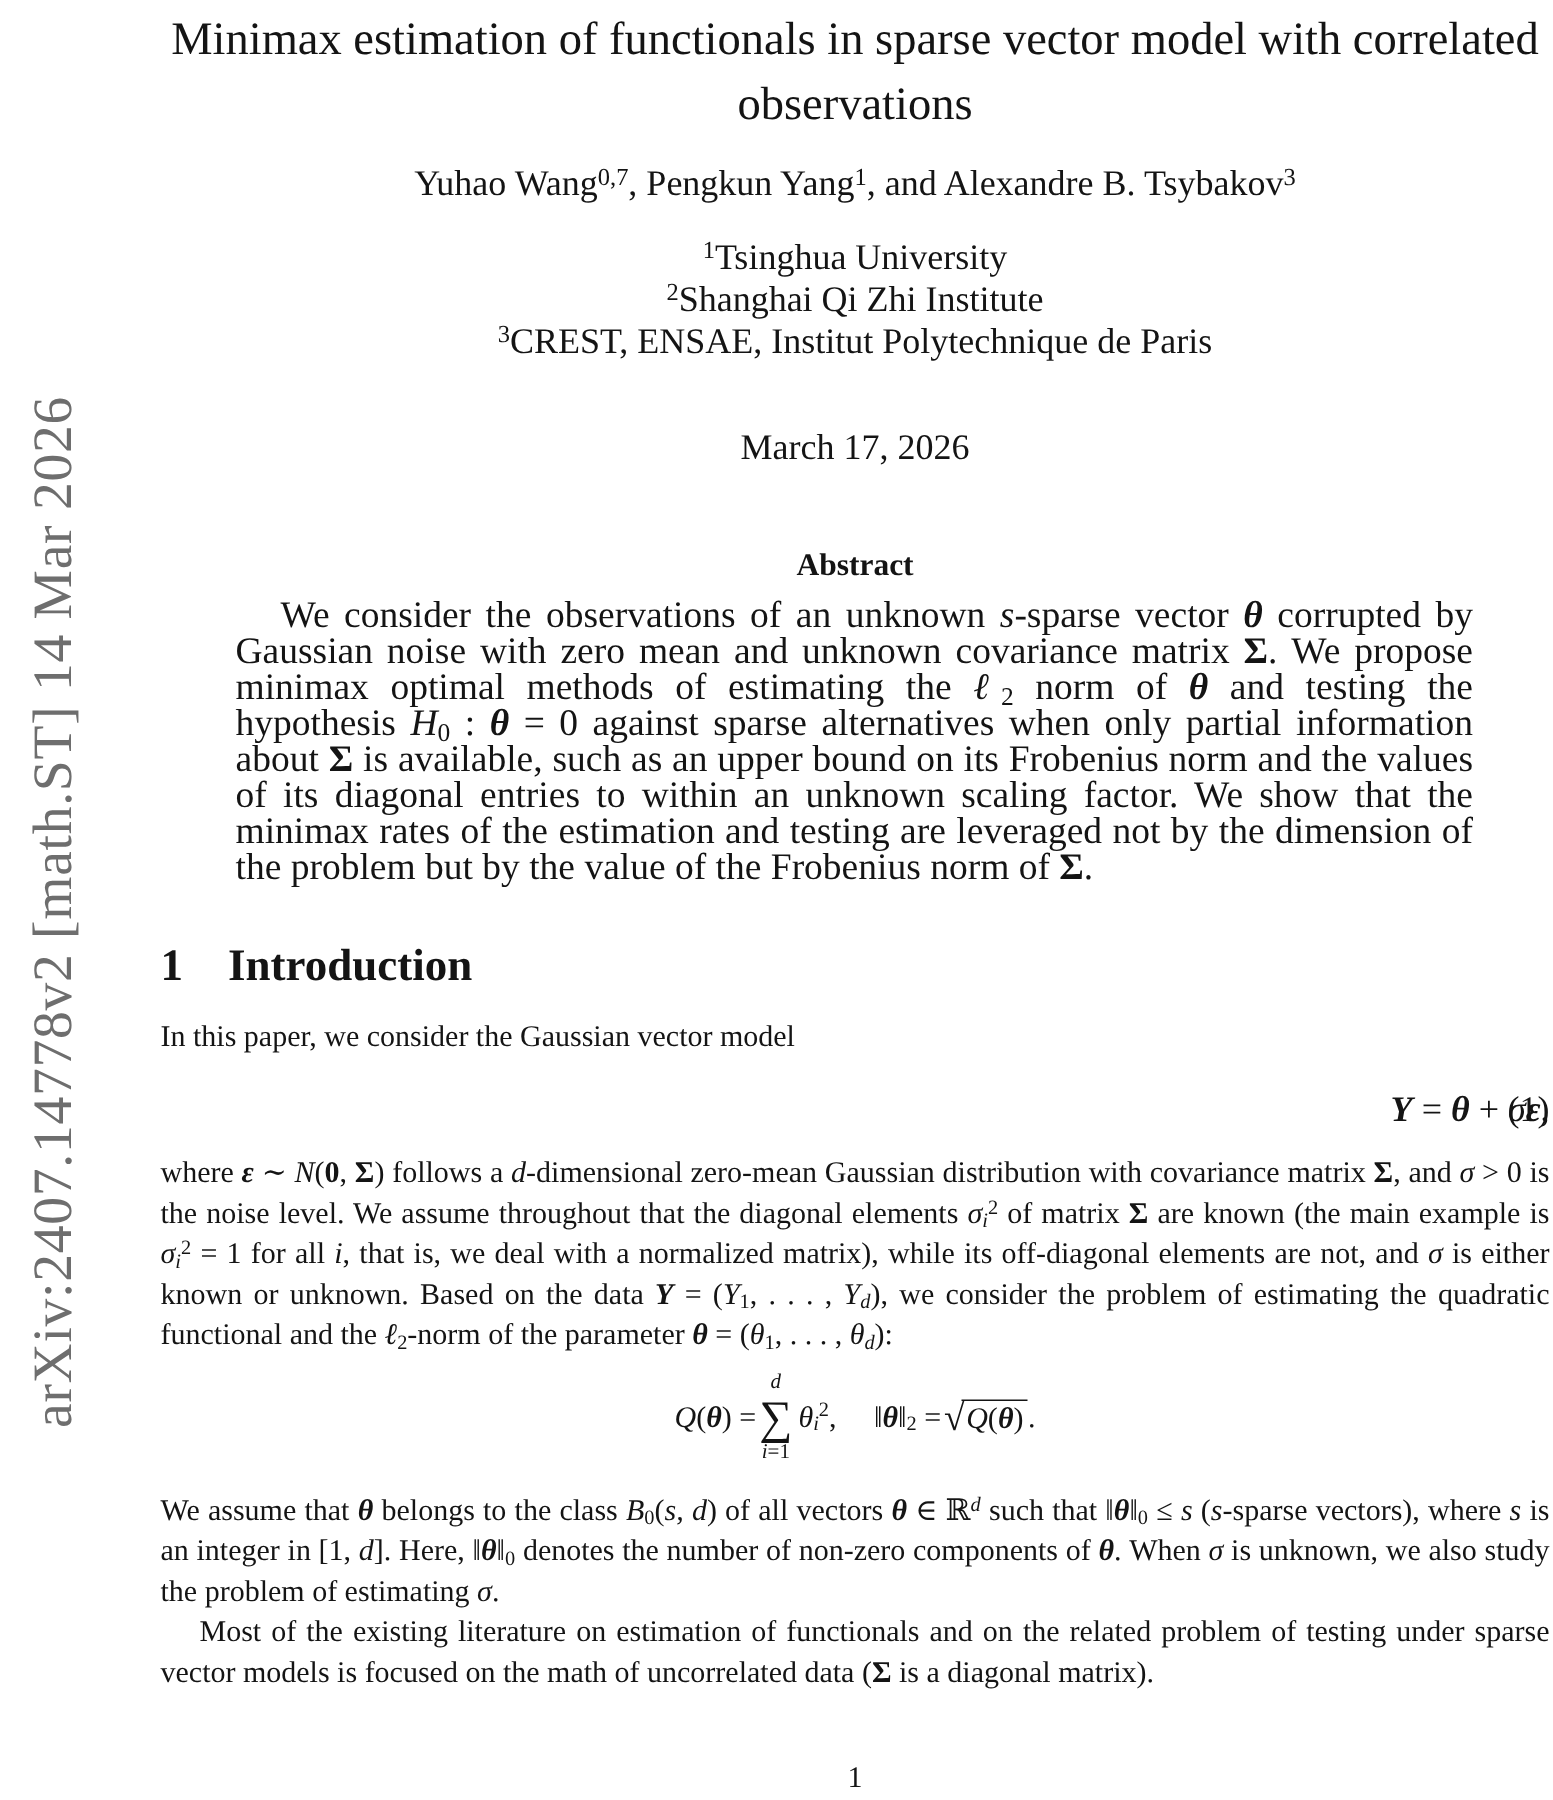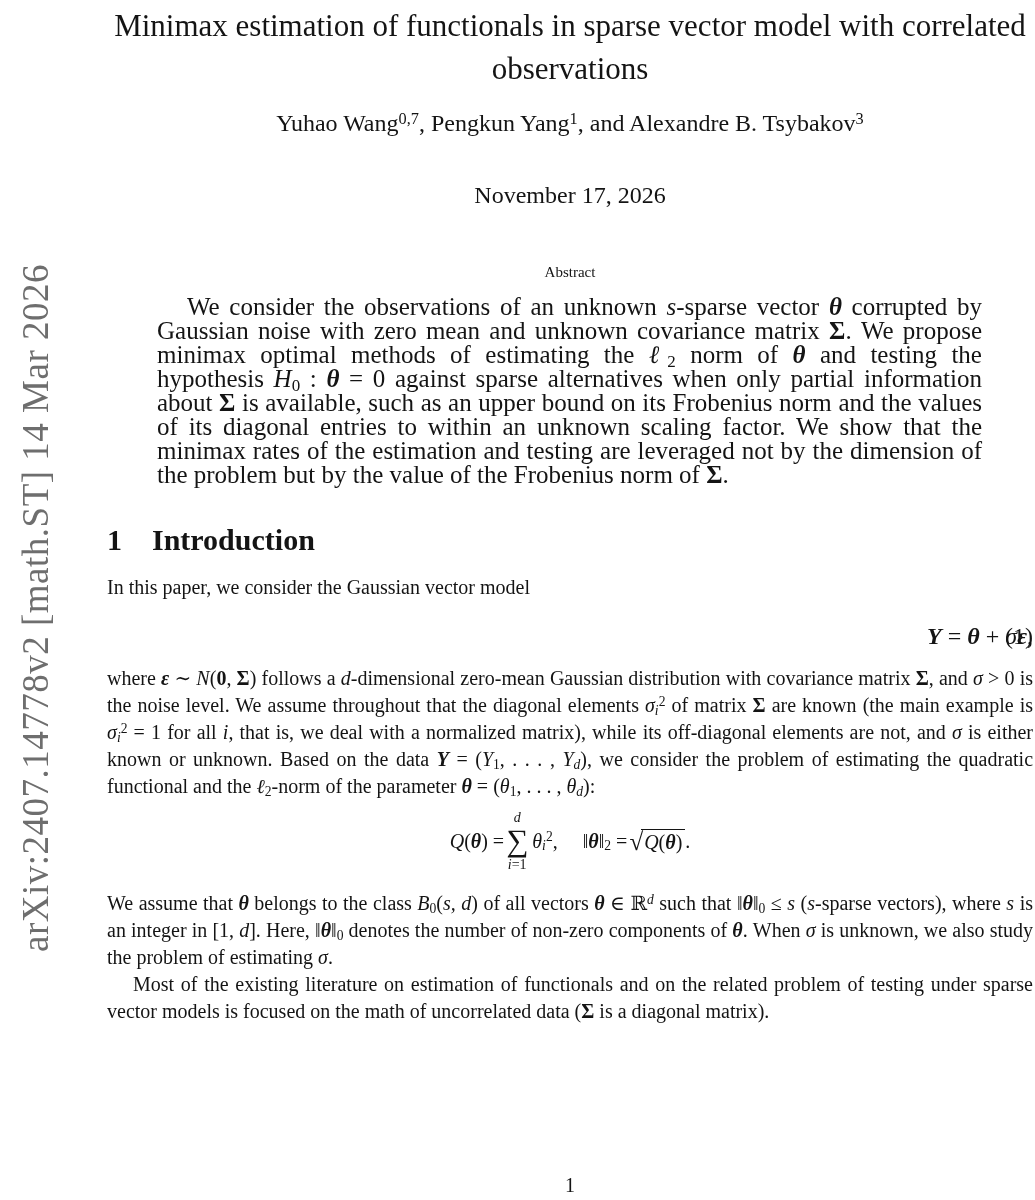--- a/index.html
+++ b/index.html
@@ -52,23 +52,23 @@
     text-align: center;
   }
   .date {
     margin-top: 42px;
     font-size: 24px;
     line-height: 30px;
     text-align: center;
   }
   .abstract-heading {
     margin-top: 50px;
-    font-size: 15px;
+    font-size: 21px;
     line-height: 25px;
-    font-weight: normal;
+    font-weight: bold;
     text-align: center;
   }
   .abstract-body {
     margin: 10px 51px 0 50px;
     font-size: 25px;
     line-height: 24px;
     text-align: justify;
     text-indent: 30px;
   }
   .section {
@@ -148,22 +148,33 @@
 <body>
 
 <div class="watermark">arXiv:2407.14778v2  [math.ST]  14 Mar 2026</div>
 
 <div class="content">
 
   <h1 class="title">Minimax estimation of functionals in sparse vector model with correlated observations</h1>
 
   <div class="authors"><span class="run-n">Yuhao Wang</span><span class="run-sup">0,7</span><span class="run-n">, Pengkun Yang</span><span class="run-sup">1</span><span class="run-n">, and Alexandre B. Tsybakov</span><span class="run-sup">3</span></div>
 
-
-  <div class="date">November 17, 2026</div>
+  <div class="affiliations">
+    <div>
+      <span class="run-sup">1</span><span>Tsinghua University</span>
+    </div>
+    <div>
+      <span class="run-sup">2</span><span>Shanghai Qi Zhi Institute</span>
+    </div>
+    <div>
+      <span class="run-sup">3</span><span>CREST, ENSAE, Institut Polytechnique de Paris</span>
+    </div>
+  </div>
+
+  <div class="date">March 17, 2026</div>
 
   <div class="abstract-heading">Abstract</div>
 
   <p class="abstract-body"><span class="run-n">We consider the observations of an unknown </span><span class="run-i">s</span><span class="run-n">-sparse vector </span><span class="run-bi">θ</span><span class="run-n"> corrupted by Gaussian noise with zero mean and unknown covariance matrix </span><span class="run-b">Σ</span><span class="run-n">.  We propose minimax optimal methods of estimating the </span><span class="run-i">ℓ</span><span class="run-sub">2</span><span class="run-n"> norm of </span><span class="run-bi">θ</span><span class="run-n"> and testing the hypothesis </span><span class="run-i">H</span><span class="run-sub">0</span><span class="run-n"> : </span><span class="run-bi">θ</span><span class="run-n"> = 0 against sparse alternatives when only partial information about </span><span class="run-b">Σ</span><span class="run-n"> is available, such as an upper bound on its Frobenius norm and the values of its diagonal entries to within an unknown scaling factor.  We show that the minimax rates of the estimation and testing are leveraged not by the dimension of the problem but by the value of the Frobenius norm of </span><span class="run-b">Σ</span><span class="run-n">.</span></p>
 
   <h2 class="section">
     <span class="sec-num">1</span>
     <span class="sec-title">Introduction</span>
   </h2>
 

